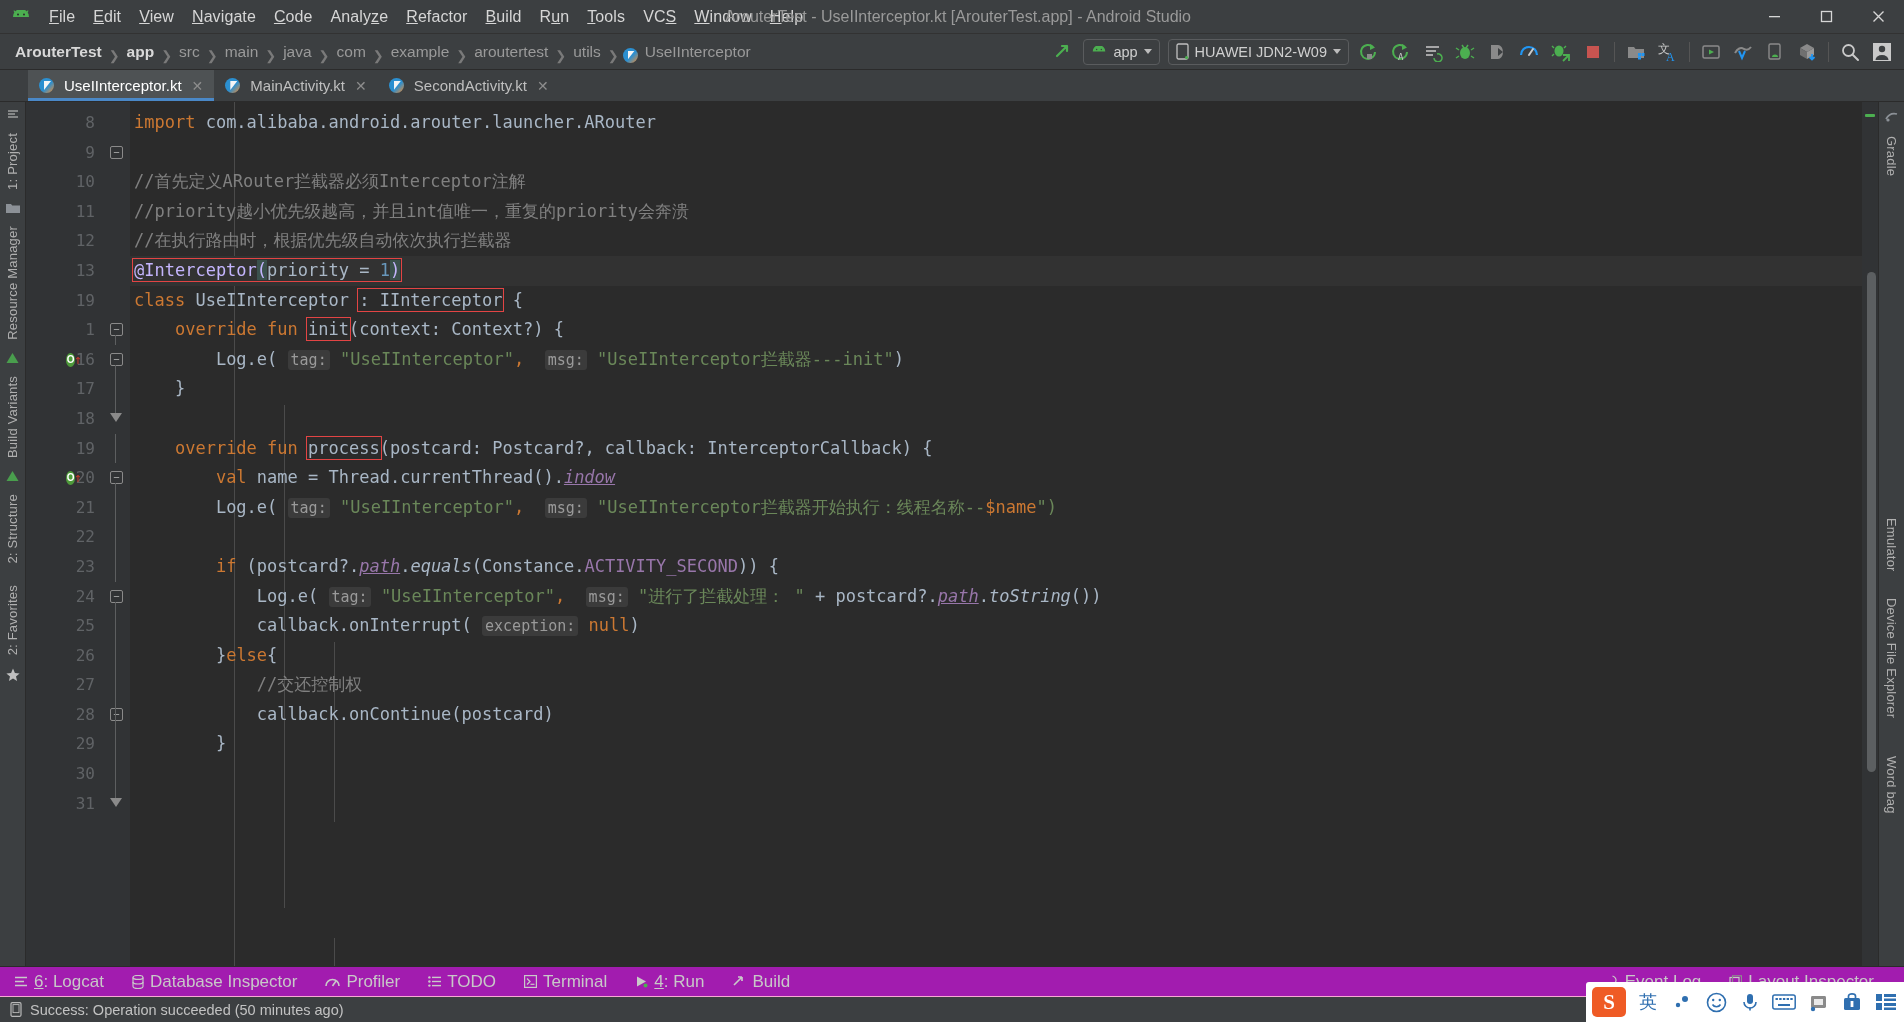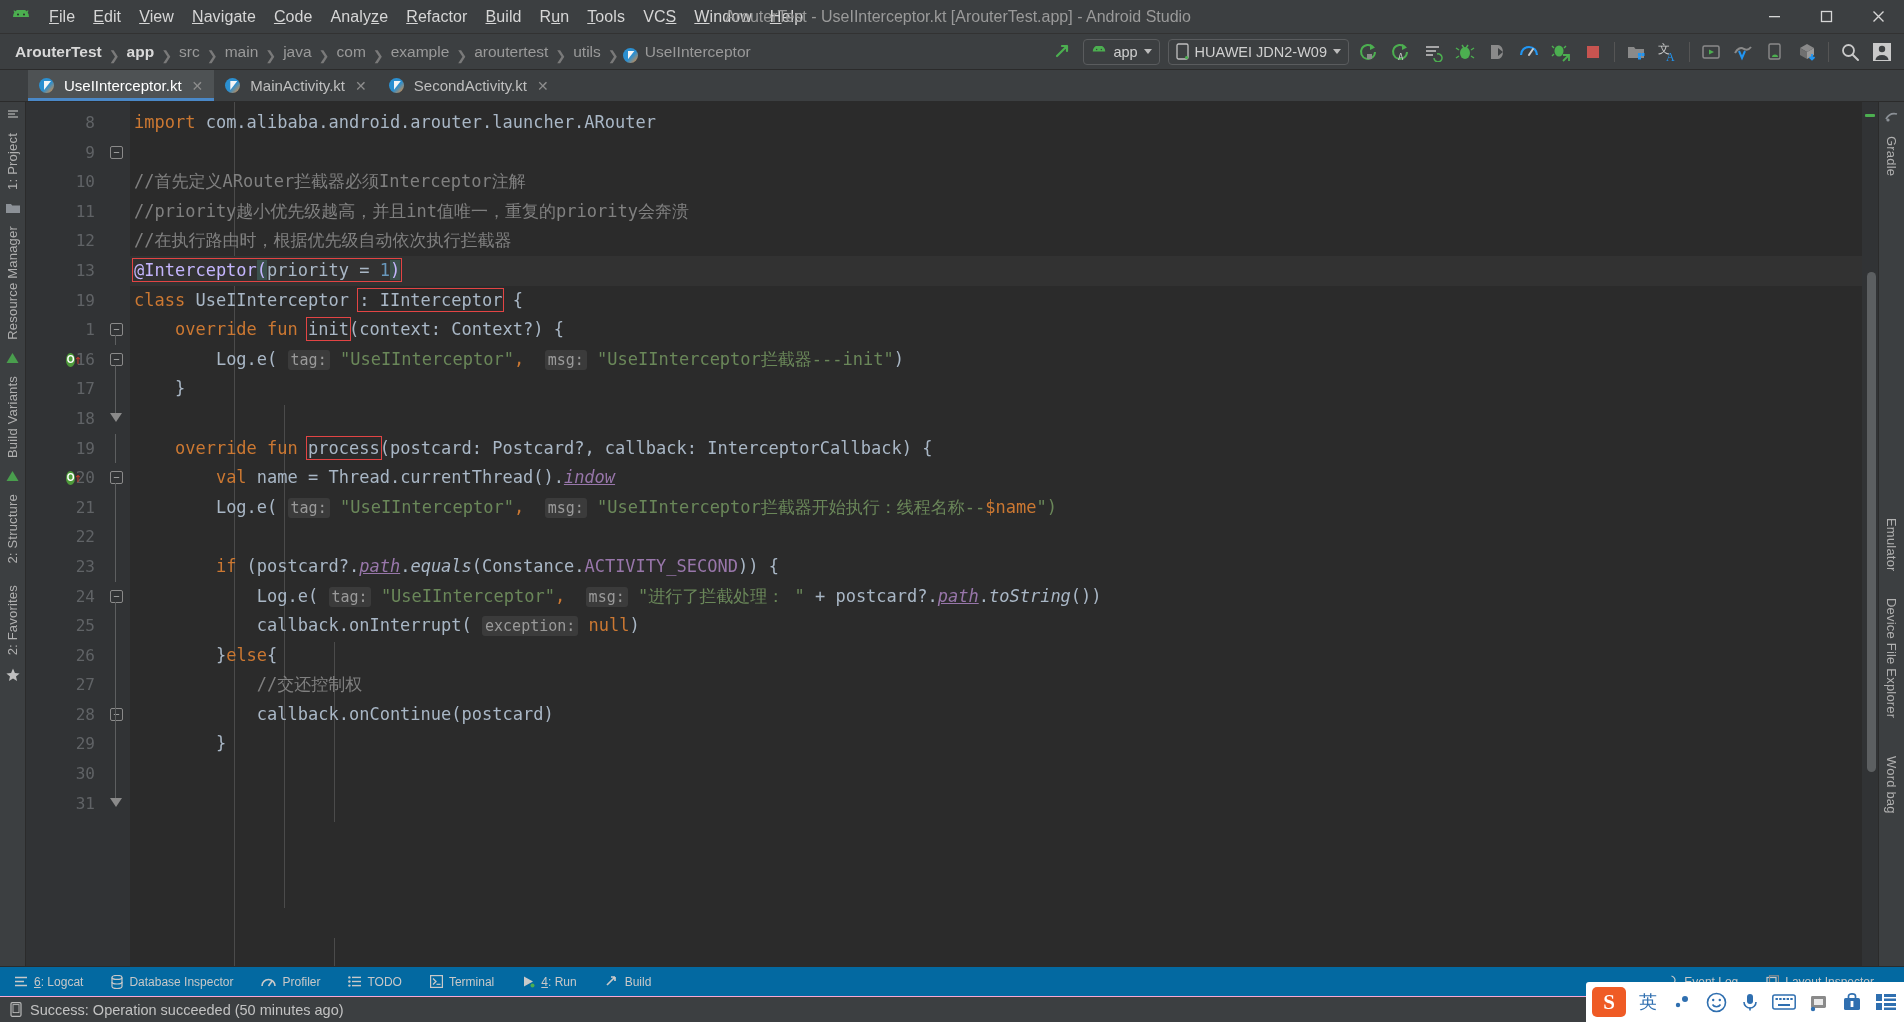--- a/index.html
+++ b/index.html
@@ -159,22 +159,22 @@
   .markbar{
     width:16px; flex:0 0 16px; background:#313335; position:relative;
   }
   .mk{ position:absolute; left:3px; width:10px; height:3px; border-radius:1px; }
   .vscroll{
     position:absolute; right:2px; width:9px; background:#5c5f61; border-radius:5px;
   }
 
   
   .bottombar{
-    height:30px; flex:0 0 30px; background:#0369a1; display:flex; align-items:center;
-    border-top:1px solid #2b2b2b; font-size:12px; color:#c8c8c8;
+    height:30px; flex:0 0 30px; background:#a21caf; display:flex; align-items:center;
+    border-top:1px solid #2b2b2b; font-size:17px; color:#c8c8c8;
   }
   .bt{ display:flex; align-items:center; gap:6px; padding:0 14px; height:30px;}
   .bt u{ text-decoration:underline; }
   .statusbar{
     height:26px; flex:0 0 26px; background:#3c3f41; display:flex; align-items:center;
     font-size:14.5px; color:#c2c2c2; position:relative; border-top:1px solid #f9a8d4;
   }
   .sb-left{ display:flex; align-items:center; gap:7px; padding-left:10px;}
   .sb-right{ margin-left:auto; display:flex; align-items:center; gap:10px; padding-right:6px;}
 

